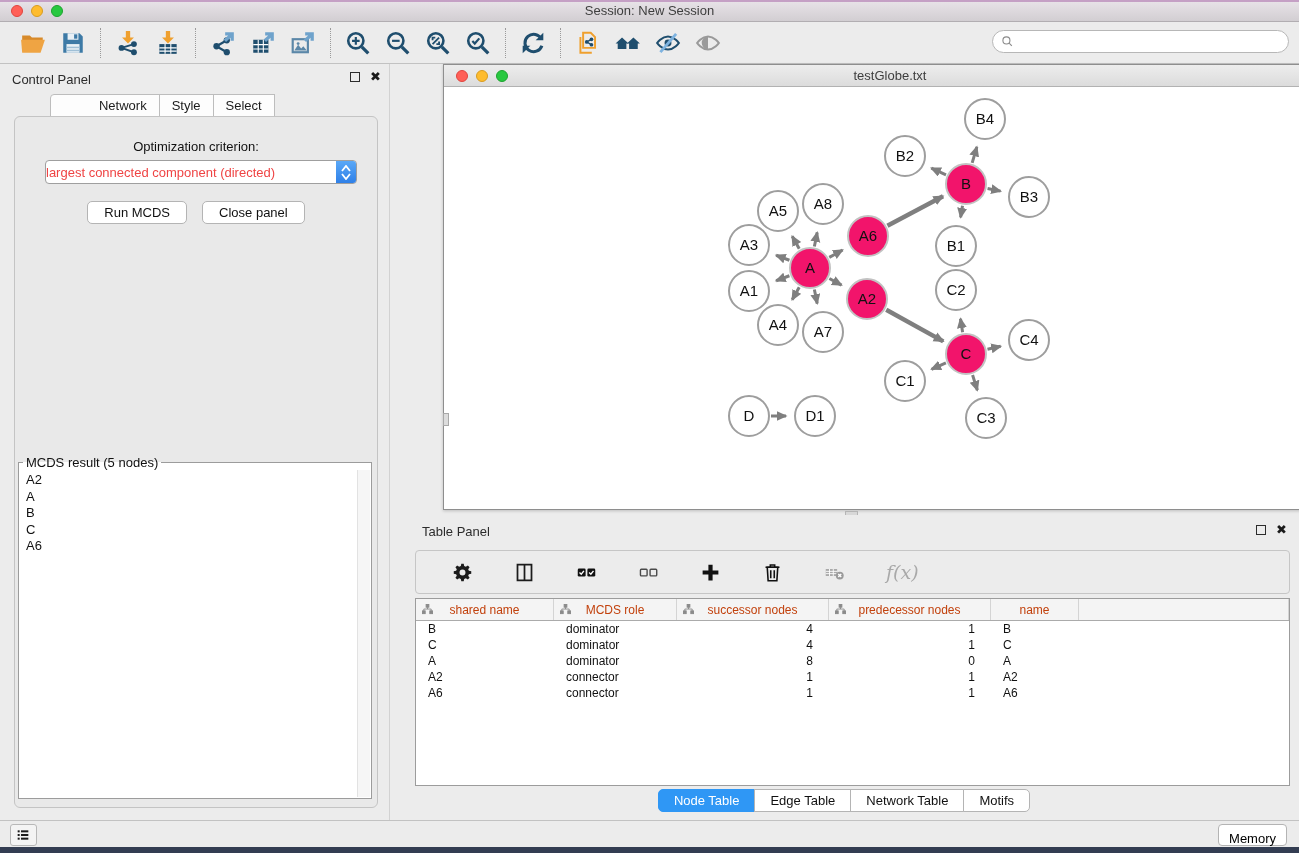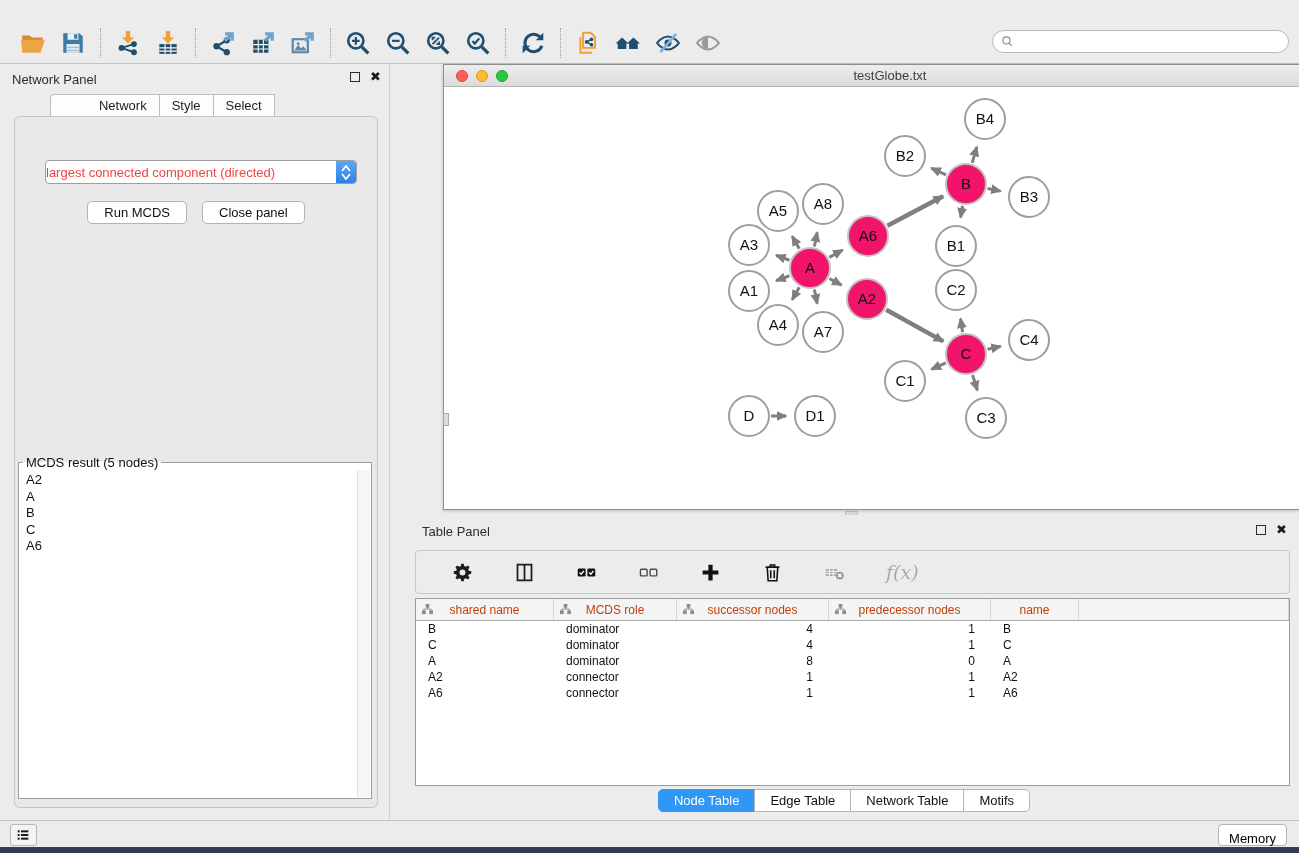--- a/index.html
+++ b/index.html
@@ -105,20 +105,28 @@
   .memory-btn{position:absolute;right:12px;top:3px;height:22px;background:#fff;border:1px solid #b4b4b4;
     border-radius:4px;display:flex;align-items:center;gap:6px;padding:0 10px;font-size:13px;cursor:pointer;font-family:inherit;flex-direction:column;}
   .mem-dot{width:11px;height:11px;border-radius:50%;background:#1e9e3e;}
   #bottom-strip{position:absolute;left:0;top:847px;width:1299px;height:6px;background:#333d52;}
 </style>
 </head>
 <body>
 
 <div id="app">
 
+  <div id="titlebar">
+    <div class="lights">
+      <span class="light red"></span>
+      <span class="light yellow"></span>
+      <span class="light green"></span>
+    </div>
+    <div class="tb-title">Session: New Session</div>
+  </div>
 
   <div id="toolbar">
 
     <div class="tb-group">
         <button class="tb-btn">
           <svg viewBox="0 0 24 24">
             <path fill="#D78A2A" d="M2 5h7l2 2h10v4H2z"></path>
             <path fill="#EFA443" d="M1 9h22l-4 12H2z"></path>
           </svg>
         </button>
@@ -260,33 +268,34 @@
       <svg viewBox="0 0 24 24">
         <circle cx="10" cy="10" r="6.5" fill="none" stroke="#8a8a8a" stroke-width="2"></circle>
         <path d="M15 15l5 5" stroke="#8a8a8a" stroke-width="2"></path>
       </svg>
       <input placeholder="" style="">
     </div>
   </div>
 
   <div id="control-panel">
     <div class="panel-head">
-      <span class="ph-title">Network Panel</span>
+      <span class="ph-title">Control Panel</span>
       <span class="ph-icons">
         <span class="ph-float"></span>
         <span class="ph-close">✖</span>
       </span>
     </div>
     <div class="cp-tabs" id="cp-tabs">
         <div class="cp-tab">Network</div>
         <div class="cp-tab">Style</div>
         <div class="cp-tab">Select</div>
         <div class="cp-tab active">MCDS</div>
       </div>
     <div class="cp-content">
+      <div class="opt-label">Optimization criterion:</div>
       <div class="mac-select">
         <span class="sel-text">largest connected component (directed)</span>
         <span class="sel-step">
           <svg viewBox="0 0 10 7">
               <path d="M1 6l4-5 4 5" fill="none" stroke="#fff" stroke-width="1.8"></path>
             </svg>
           <svg viewBox="0 0 10 7">
               <path d="M1 1l4 5 4-5" fill="none" stroke="#fff" stroke-width="1.8"></path>
             </svg>
         </span>

